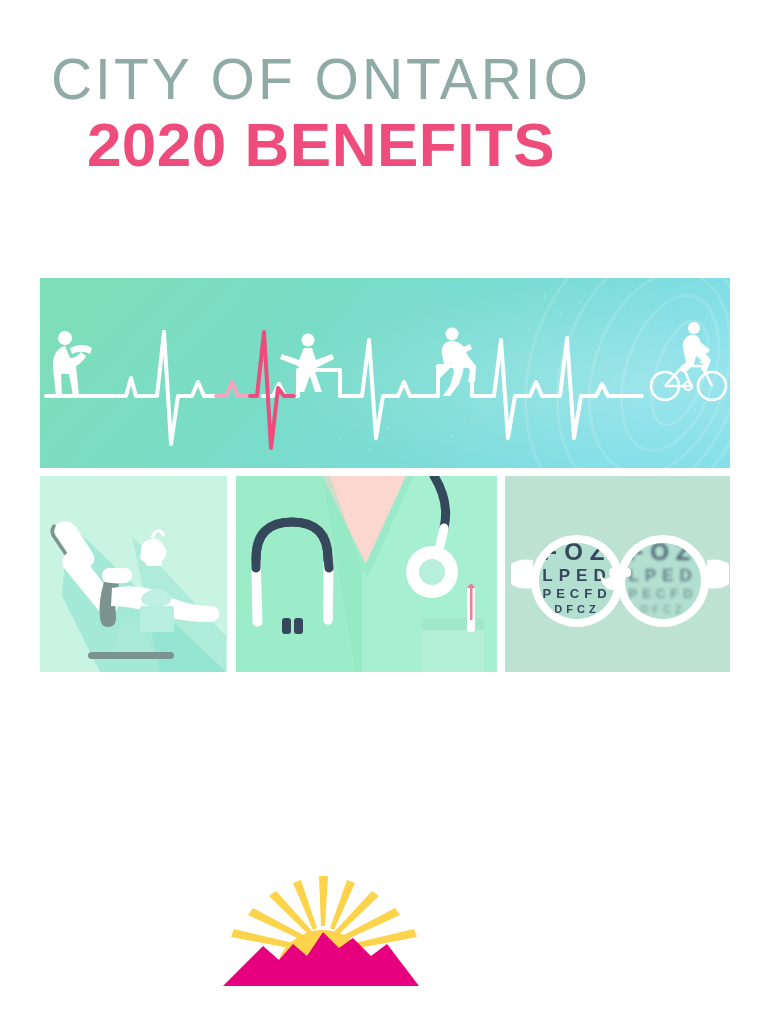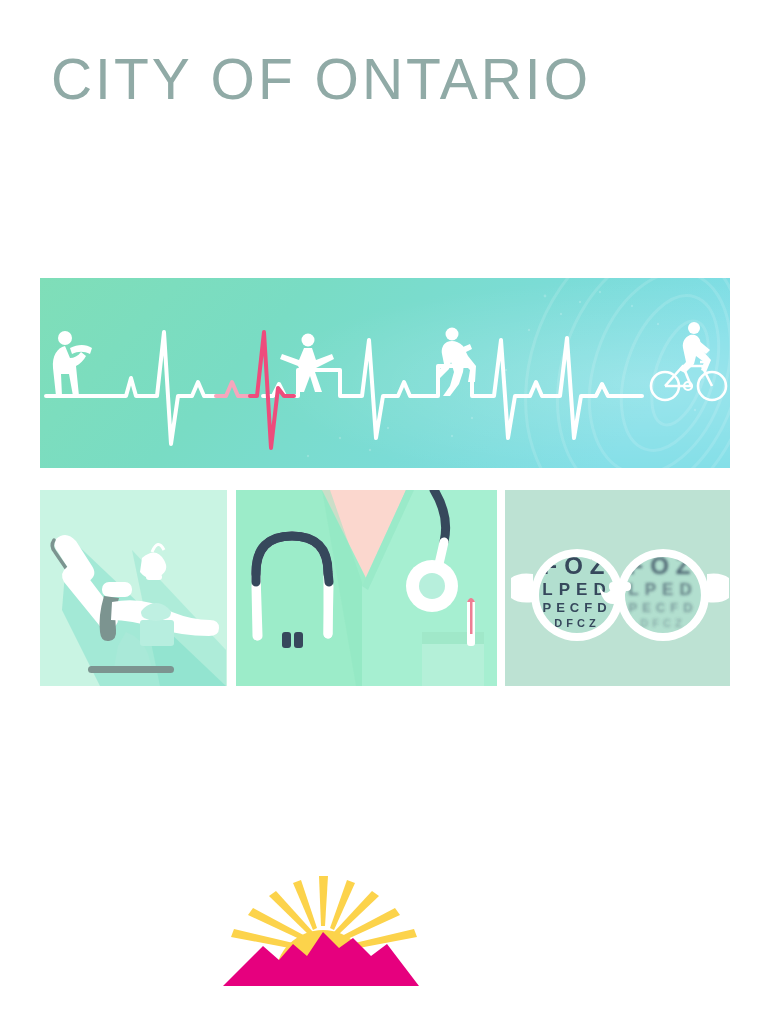--- a/index.html
+++ b/index.html
@@ -58,21 +58,20 @@
   }
   .hero svg { display: block; }
 
   
   .panels {
     position: absolute;
     left: 40px;
     top: 476px;
     width: 690px;
     height: 196px;
-    margin-top: 14px;
   }
   .panel {
     position: absolute;
     top: 0;
     height: 196px;
     overflow: hidden;
   }
   .panel-dental { left: 0px;   width: 187px; background: #c9f4e3; }
   .panel-medical{ left: 196px; width: 261px; background: #9cecc9; }
   .panel-vision { left: 465px; width: 225px; background: #bde2d3; }
@@ -113,20 +112,21 @@
   }
   .logo svg { display: block; }
 </style>
 </head>
 <body>
 
 <div class="poster">
 
   <div class="header">
     <div class="title-city">CITY OF ONTARIO</div>
+    <div class="title-year">2020 BENEFITS</div>
   </div>
 
   <div class="hero">
     <svg width="690" height="190" viewBox="0 0 690 190">
       <defs>
         <linearGradient id="heroGrad" x1="0" y1="0" x2="1" y2="0.25">
           <stop offset="0%" stop-color="#7FDEB8"></stop>
           <stop offset="38%" stop-color="#79DCC4"></stop>
           <stop offset="70%" stop-color="#7BDCD6"></stop>
           <stop offset="100%" stop-color="#80DEE7"></stop>

